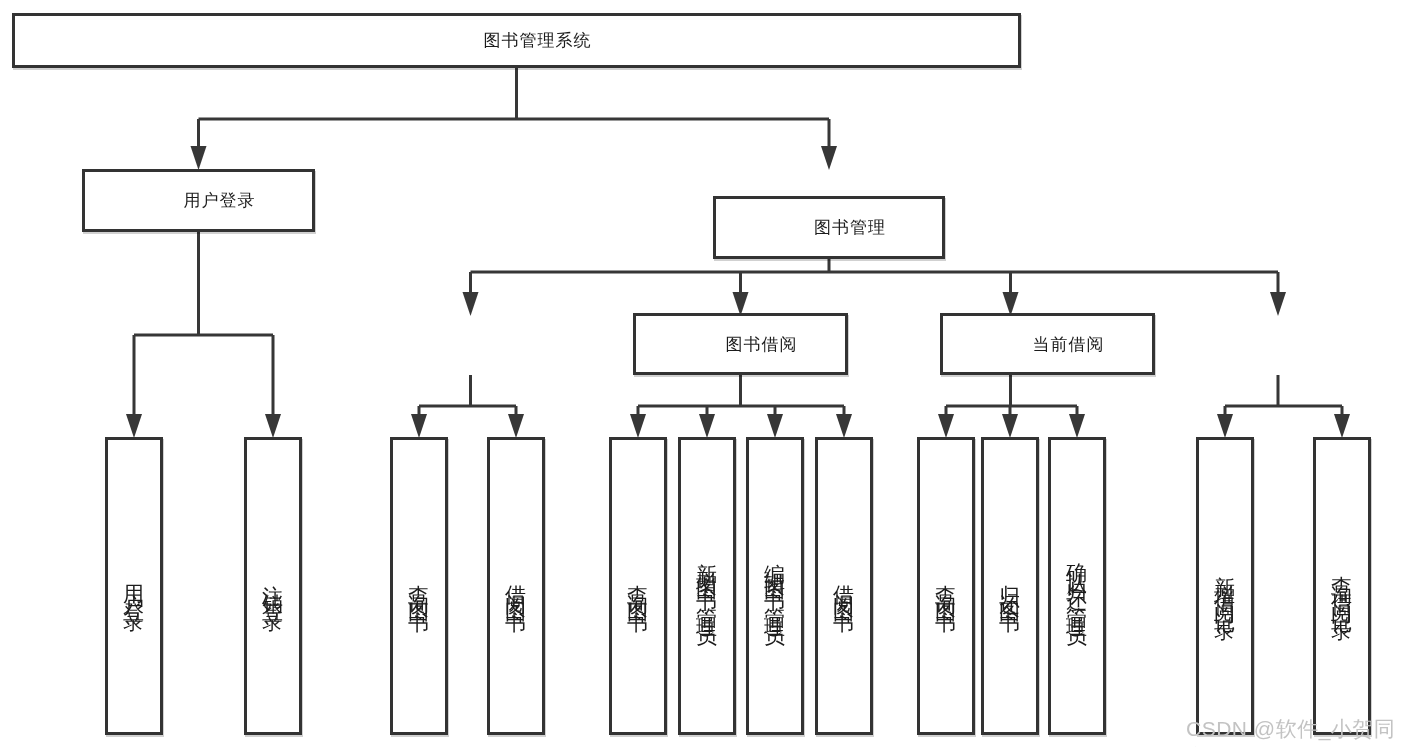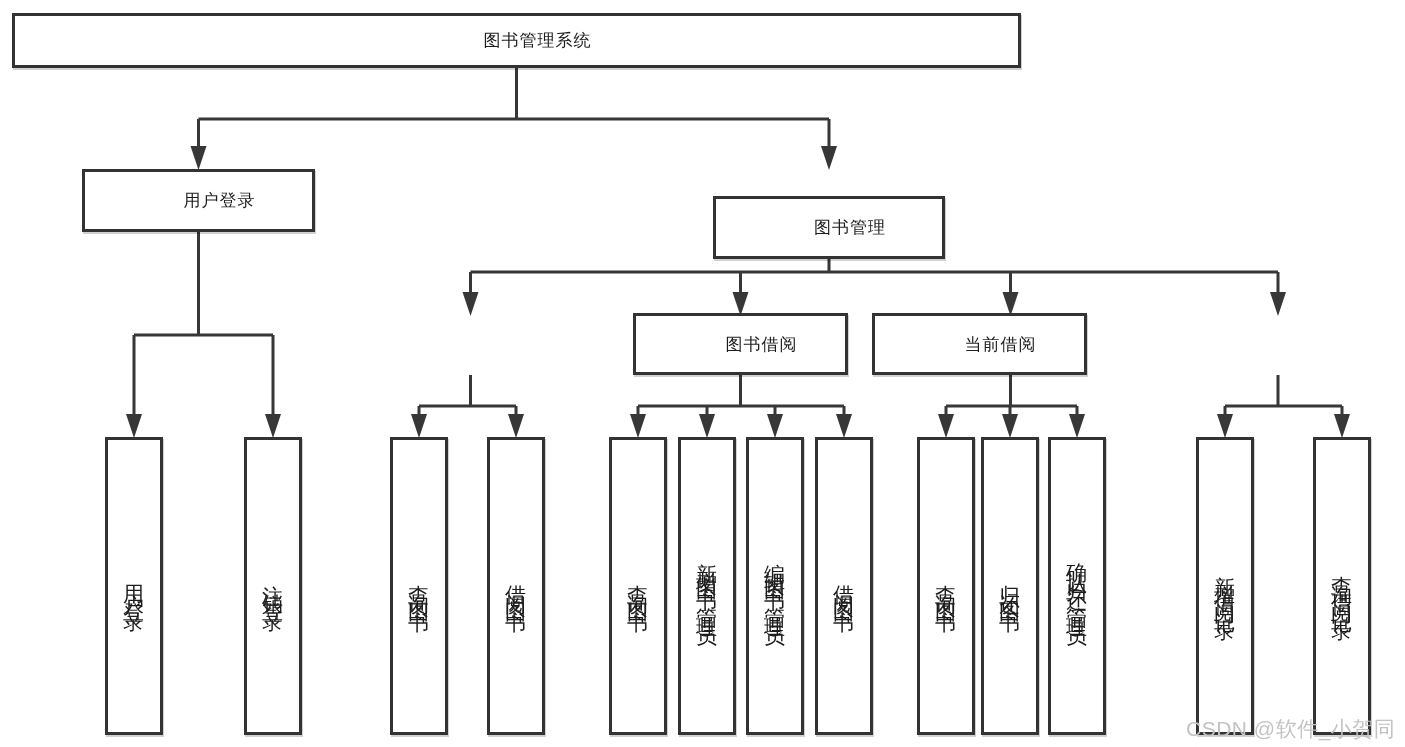--- a/index.html
+++ b/index.html
@@ -94,21 +94,21 @@
       <polygon points="1334,414 1350,414 1342,438"></polygon>
     </g>
   </svg>
 
   <div class="node h" style="left:12px; top:13px; width:1009px; height:55px;">图书管理系统</div>
 
   <div class="node h" style="left:82px; top:169px; width:233px; height:63px;">用户登录</div>
   <div class="node h" style="left:713px; top:169px; width:232px; height:63px;margin-top:27px;">图书管理</div>
 
   <div class="node h" style="left:633px; top:313px; width:215px; height:62px;">图书借阅</div>
-  <div class="node h" style="left:872px; top:313px; width:215px; height:62px;">当前借阅</div>
+  <div class="node h" style="left:940px; top:313px; width:215px; height:62px;">当前借阅</div>
 
   <div class="node v" style="left:105px;">
     <span class="vtext">用户登录</span>
   </div>
   <div class="node v" style="left:244px;">
     <span class="vtext">注销登录</span>
   </div>
 
   <div class="node v" style="left:390px;">
     <span class="vtext">查询图书</span>

